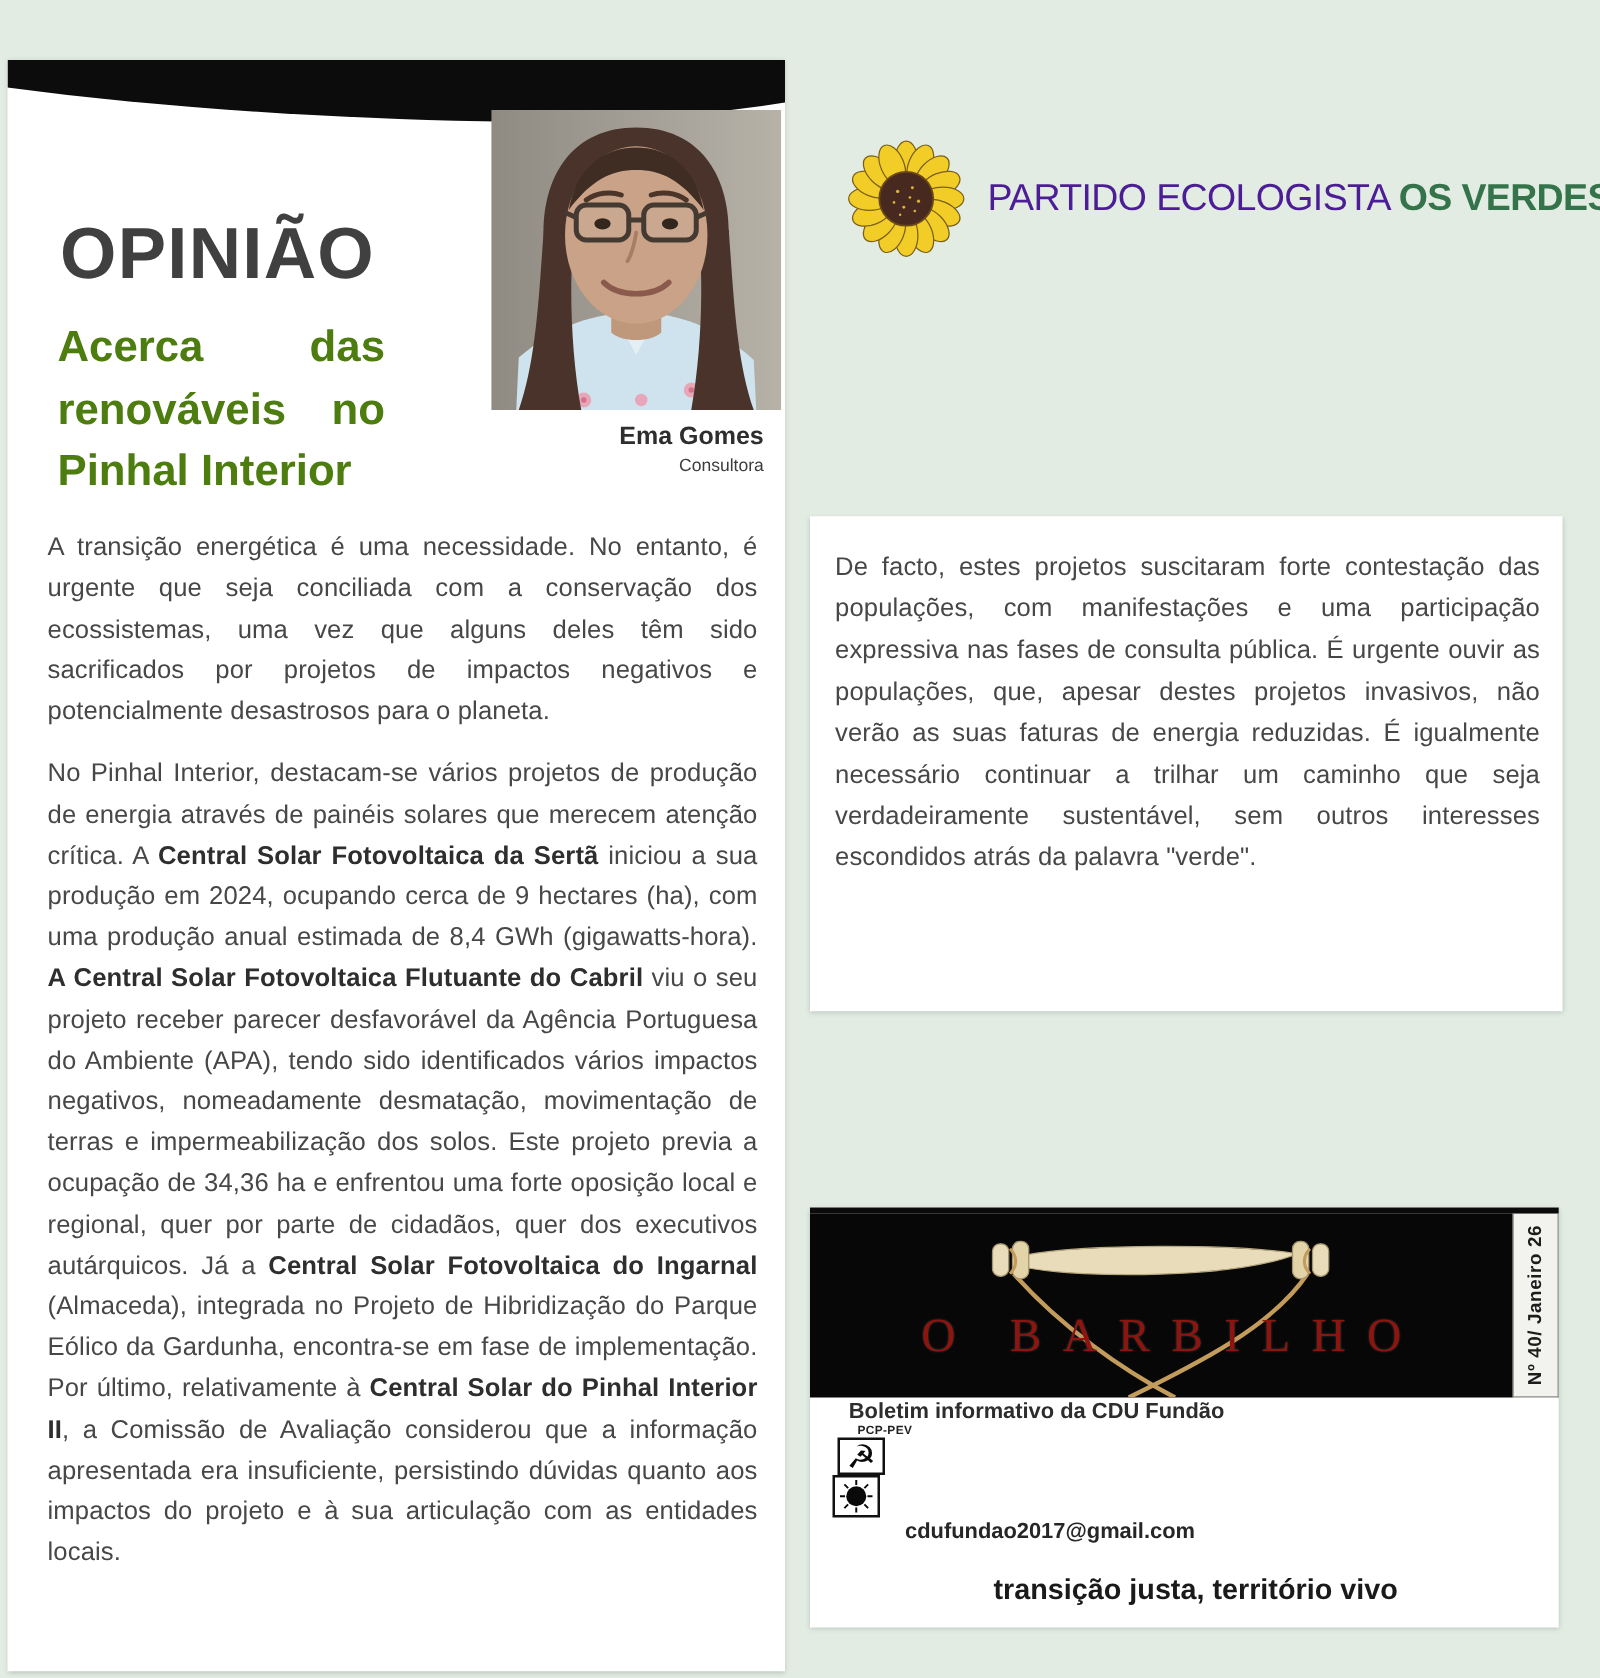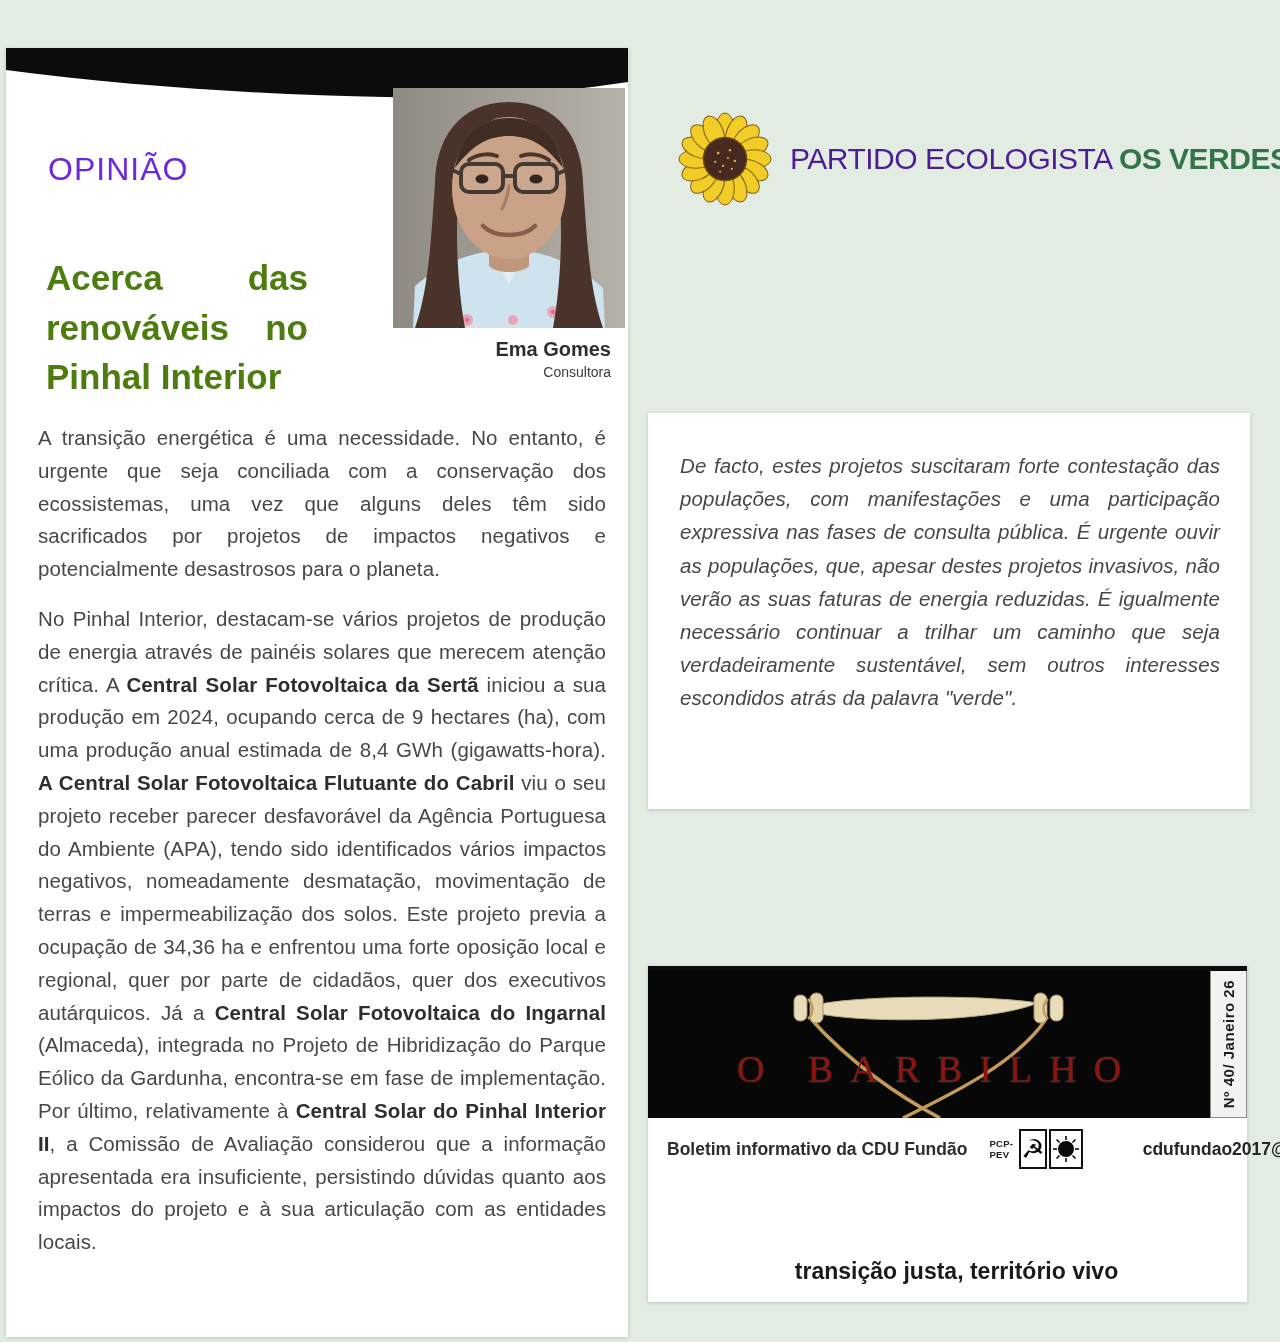--- a/index.html
+++ b/index.html
@@ -8,21 +8,21 @@
     background:#e2ece3;
     font-family:"Liberation Sans","DejaVu Sans",sans-serif;
   }
   .card{position:absolute;background:#ffffff;box-shadow:0 1px 4px rgba(40,60,45,.22);}
 
   
   .opinion-card{left:6px;top:48px;width:622px;height:1289px;}
   .swoosh{position:absolute;left:0;top:0;width:622px;height:70px;display:block;}
   .section-label{
     position:absolute;left:42px;top:82px;
-    font-size:32px;font-weight:400;letter-spacing:1px;color:#6d28d9;
+    font-size:58px;font-weight:700;letter-spacing:1px;color:#404040;
   }
   .article-title{
     position:absolute;left:40px;top:176px;width:262px;
     font-size:35px;font-weight:700;line-height:1.42;color:#4d7c0f;
     text-align:justify;
   }
   .portrait{position:absolute;top:40px;right:3px;width:232px;height:240px;display:block;}
   .photo-caption{position:absolute;top:290px;right:17px;width:232px;text-align:right;color:#2e2e2e;}
   .photo-caption .name{font-size:20px;font-weight:700;}
   .photo-caption .role{font-size:14px;font-weight:400;margin-top:3px;color:#3c3c3c;}
@@ -38,22 +38,22 @@
   .party-logo{position:absolute;left:676px;top:110px;display:flex;align-items:center;gap:16px;}
   .sunflower{width:98px;height:98px;display:block;}
   .party-name{font-size:30px;letter-spacing:-.5px;white-space:nowrap;}
   .party-name .reg{font-weight:400;color:#4c1d95;}
   .party-name .strong{font-weight:800;color:#35744a;}
 
   
   .right-card{left:648px;top:413px;width:602px;height:396px;}
   .right-card .inner{position:absolute;left:20px;right:18px;top:24px;}
   .right-card p{
-    margin:12px;font-size:20.5px;line-height:1.62;color:#474747;
-    text-align:justify;letter-spacing:.1px;font-style:italic;
+    margin:0;font-size:20.5px;line-height:1.62;color:#474747;
+    text-align:justify;letter-spacing:.1px;
   }
   .right-card p.closing{margin-top:32px;font-weight:700;color:#232323;}
 
   
   .news-card{left:648px;top:966px;width:599px;height:336px;}
   .banner{position:absolute;left:0;top:0;width:100%;height:152px;display:flex;border-top:5px solid #0b0b0b;box-sizing:border-box;}
   .banner-main{position:relative;flex:1;background:#070707;overflow:hidden;}
   .barbilho-art{position:absolute;left:0;top:0;width:100%;height:100%;display:block;}
   .masthead{
     position:absolute;left:0;right:0;top:76px;text-align:center;
@@ -62,21 +62,21 @@
     text-shadow:0 0 2px rgba(120,120,120,.45);white-space:nowrap;text-indent:17px;
   }
   .issue-strip{
     width:37px;background:#f2f3ef;border-left:1px solid #888e88;border-right:1px solid #888e88;border-bottom:1px solid #888e88;
     box-sizing:border-box;display:flex;align-items:center;justify-content:center;
   }
   .issue-strip span{
     writing-mode:vertical-rl;transform:rotate(180deg);
     font-size:15px;font-weight:700;color:#1c1c1c;letter-spacing:.5px;white-space:nowrap;
   }
-  .info-bar{position:absolute;left:4px;top:152px;width:100%;height:62px;display:flex;align-items:center;}
+  .info-bar{position:absolute;left:16px;top:152px;width:100%;height:62px;display:flex;align-items:flex-start;flex-direction:column;}
   .bulletin-label{margin-left:15px;font-size:17.5px;font-weight:700;color:#2d2d2d;white-space:nowrap;}
   .coalition{margin-left:22px;font-size:9.5px;font-weight:700;color:#222;letter-spacing:.3px;}
   .logo-box{width:38px;height:40px;border:2px solid #111;box-sizing:border-box;display:flex;align-items:center;justify-content:center;background:#fff;}
   .logo-box.pcp{margin-left:6px;}
   .logo-box.pcp span{font-size:26px;line-height:1;color:#0a0a0a;}
   .logo-box.pev{margin-left:2px;}
   .email{margin-left:60px;font-size:17.5px;font-weight:700;color:#262626;white-space:nowrap;}
   .headline{
     position:absolute;left:0;right:0;top:224px;text-align:center;
     font-size:42px;font-weight:700;color:#101010;letter-spacing:-.5px;

